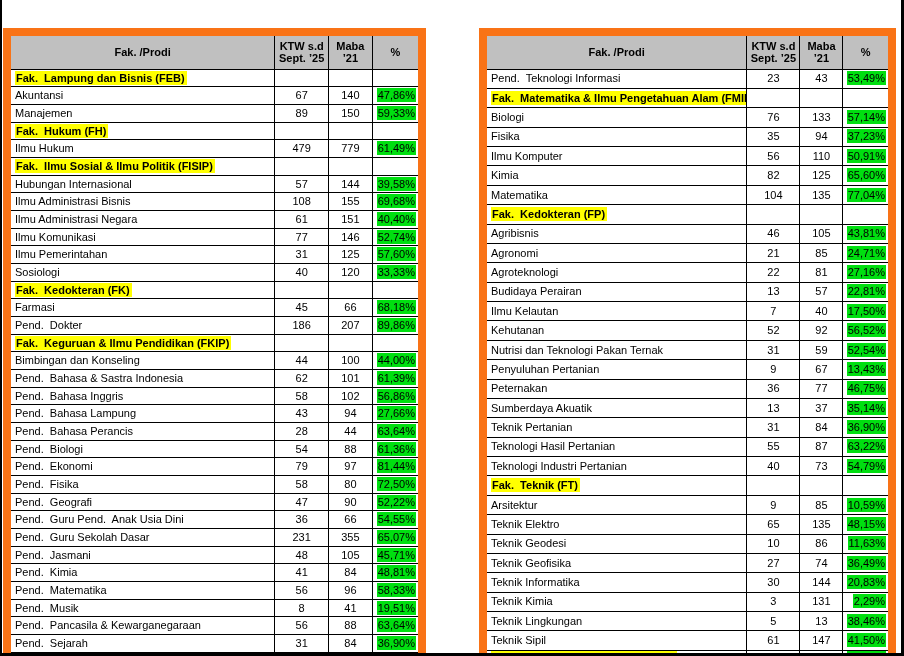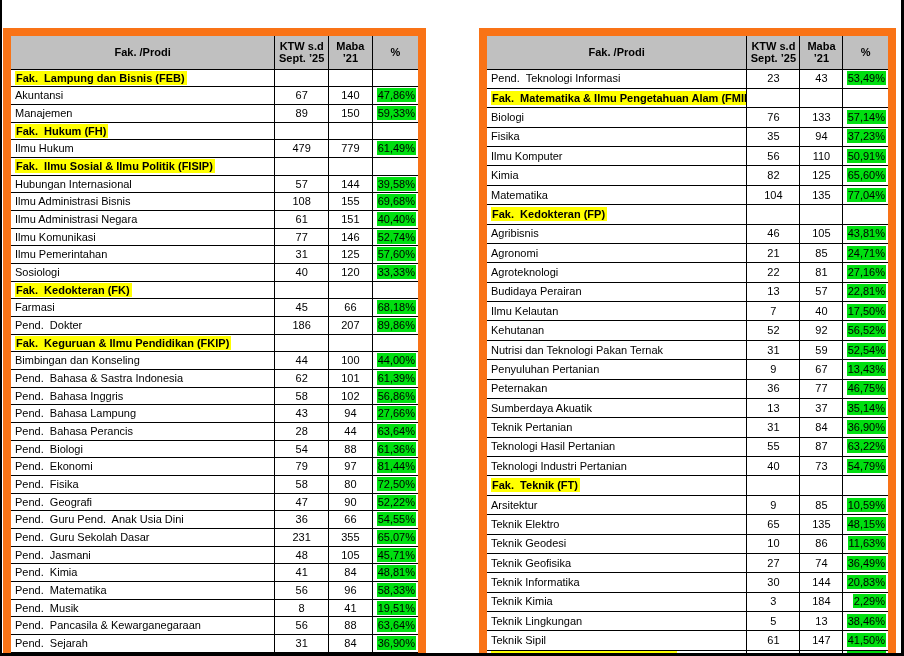--- a/index.html
+++ b/index.html
@@ -466,21 +466,21 @@
           </tr>
           <tr>
             <td class="name-cell"><span class="prodi-name">Teknik Informatika</span></td>
             <td class="num-cell">30</td>
             <td class="num-cell">144</td>
             <td class="pct-cell"><span class="hl-green">20,83%</span></td>
           </tr>
           <tr>
             <td class="name-cell"><span class="prodi-name">Teknik Kimia</span></td>
             <td class="num-cell">3</td>
-            <td class="num-cell">184</td>
+            <td class="num-cell">131</td>
             <td class="pct-cell"><span class="hl-green">2,29%</span></td>
           </tr>
           <tr>
             <td class="name-cell"><span class="prodi-name">Teknik Lingkungan</span></td>
             <td class="num-cell">5</td>
             <td class="num-cell">13</td>
             <td class="pct-cell"><span class="hl-green">38,46%</span></td>
           </tr>
           <tr>
             <td class="name-cell"><span class="prodi-name">Teknik Sipil</span></td>

